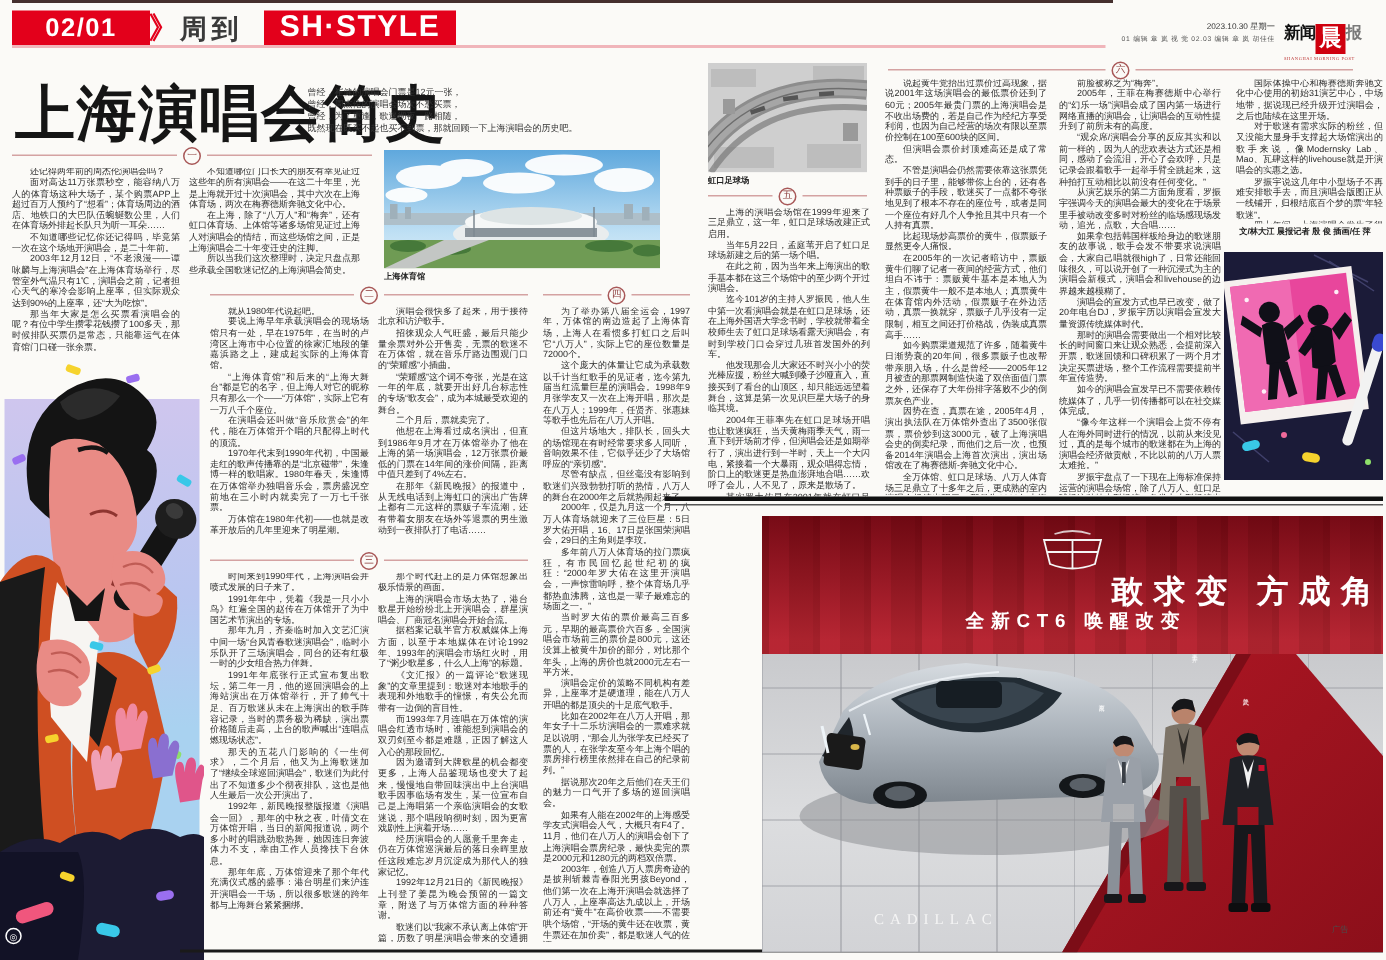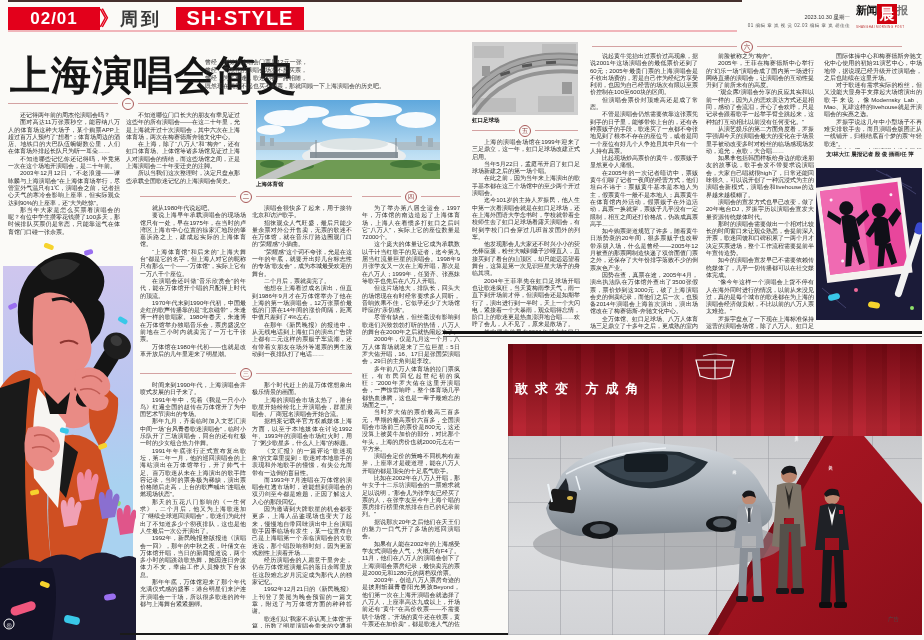--- a/index.html
+++ b/index.html
@@ -10,21 +10,21 @@
   .toprule{position:absolute;left:8px;top:0;width:734px;height:2px;background:#45302e;}
   .redbox{position:absolute;background:#e3001b;color:#fff;font-weight:bold;
           display:flex;align-items:center;justify-content:center;}
   .pageno{left:8px;top:7px;width:92px;height:23px;font-size:17px;letter-spacing:1px;}
   .chev{position:absolute;left:99px;top:5px;color:#e3001b;font-size:20px;font-weight:bold;}
   .brand{position:absolute;left:120px;top:7px;font-size:18px;font-weight:bold;color:#3a3a3a;letter-spacing:3px;}
   .secbox{left:176px;top:7px;width:128px;height:23px;font-size:20px;letter-spacing:1px;align-items:center;}
   .underline{position:absolute;left:8px;top:30px;width:729px;height:2px;background:#f0b5ba;}
   .dateline{position:absolute;right:74px;top:14px;font-size:5.5px;color:#333;text-align:right;}
   .editline{position:absolute;right:74px;top:23px;font-size:4.5px;color:#555;letter-spacing:.5px;}
-  .logo{position:absolute;left:856px;top:0;width:66px;height:30px;}
+  .logo{position:absolute;left:856px;top:12px;width:66px;height:30px;font-family:Liberation Serif, serif;}
   .logo .pre{font-size:11px;font-weight:bold;color:#111;letter-spacing:-.5px;}
   .logo .main{display:inline-block;width:20px;height:20px;background:#cf000e;color:#fff;
               font-size:15px;font-weight:bold;text-align:center;line-height:20px;vertical-align:-5px;}
   .logo .post{font-size:11px;font-weight:bold;color:#7a7a7a;letter-spacing:-.5px;}
   .logo .sub{display:block;font-size:3px;color:#b33;letter-spacing:.4px;margin-top:1px;}
   
   .title{position:absolute;left:10px;top:48px;font-family:"Liberation Serif",serif;
          font-size:40px;font-weight:600;color:#151515;letter-spacing:1px;}
   .intro{position:absolute;left:205px;top:58px;width:256px;font-size:6px;line-height:8px;color:#333;}
   .intro-line{white-space:nowrap;overflow:hidden;}
@@ -46,22 +46,22 @@
   .ad{position:absolute;left:508px;top:344px;width:414px;height:291px;overflow:hidden;}
   .ad-wall{position:absolute;left:0;top:0;width:100%;height:92px;
      background:repeating-linear-gradient(90deg,#8e0d19 0 5px,#a81424 5px 18px,#97101d 18px 34px);}
   .ad-wall::after{content:"";position:absolute;inset:0;
      background:linear-gradient(180deg,rgba(60,0,5,.45),rgba(255,120,120,.18) 90%);}
   .ad-floor{position:absolute;left:0;top:92px;width:100%;height:199px;
      background:
        repeating-linear-gradient(90deg,rgba(150,152,158,.5) 0 1px,transparent 1px 52px),
        repeating-linear-gradient(0deg,rgba(150,152,158,.4) 0 1px,transparent 1px 44px),
        linear-gradient(180deg,#c9cacd,#dcdddf 55%,#d2d3d6);}
-  .ad-headline{position:absolute;left:0;top:36px;width:100%;text-align:left;color:#fff;
-     font-size:13px;font-weight:bold;letter-spacing:7px;text-indent:7px;}
+  .ad-headline{position:absolute;left:0;top:36px;width:100%;text-align:right;color:#fff;
+     font-size:21px;font-weight:bold;letter-spacing:7px;text-indent:7px;}
   .ad-subline{position:absolute;left:0;top:62px;width:100%;text-align:center;color:#fff;
      font-size:12.5px;font-weight:bold;letter-spacing:4.5px;text-indent:4.5px;}
   .ad-brand{position:absolute;left:0;top:264px;width:56%;text-align:center;color:#f5f5f5;
      font-size:10px;letter-spacing:4px;font-family:"Liberation Serif",serif;}
   .ad-tag{position:absolute;left:380px;top:272px;font-size:5.5px;color:#4c4c4c;}
   .vlabel{position:absolute;writing-mode:vertical-rl;font-size:4px;color:#fff;letter-spacing:1px;opacity:.9;}
   .bottomrule{position:absolute;left:120px;top:633px;width:802px;height:2px;background:#1a1a1a;}
   svg{display:block;}
 </style>
 </head>
@@ -482,19 +482,21 @@
       </g>
 
       <g transform="translate(188,12)" stroke="#f5f5f5" fill="none" stroke-width="1.2">
         <path d="M0,4 L38,4 L34,20 Q19,26 4,20 Z"></path>
         <line x1="19" y1="4" x2="19" y2="23"></line>
         <line x1="2" y1="12" x2="36" y2="12"></line>
         <path d="M7,0 Q19,-4 31,0" opacity="0.8"></path>
       </g>
     </svg>
     <div class="ad-headline">敢求变 方成角</div>
+    <div class="ad-subline">全新CT6 唤醒改变</div>
+    <div class="ad-brand">CADILLAC</div>
     <div class="ad-tag">广告</div>
     <div class="vlabel" style="left:224px;top:122px;">夏雨</div>
     <div class="vlabel" style="left:286px;top:88px;">王子异</div>
     <div class="vlabel" style="left:320px;top:118px;">姜武</div>
   </div>
 
 </div>
 
 </body></html>

